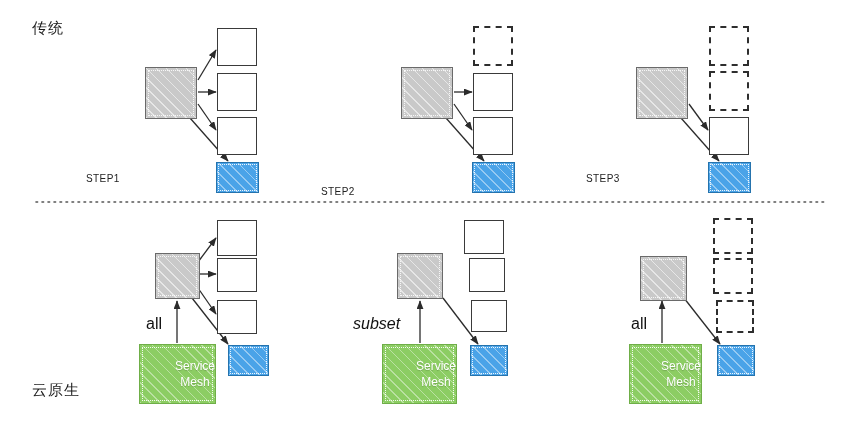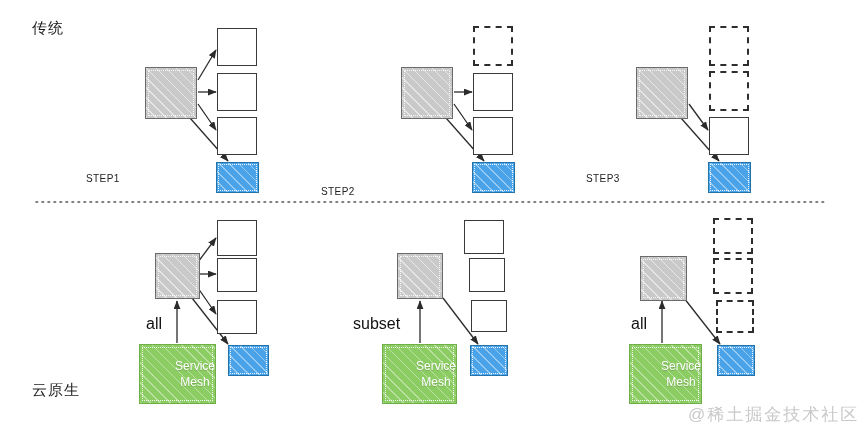--- a/index.html
+++ b/index.html
@@ -201,30 +201,29 @@
   <div class="box box-plain" style="left:464px;top:220px;width:40px;height:34px;"></div>
   <div class="box box-plain" style="left:469px;top:258px;width:36px;height:34px;"></div>
   <div class="box box-plain" style="left:471px;top:300px;width:36px;height:32px;"></div>
   <div class="box box-blue" style="left:470px;top:345px;width:38px;height:31px;"></div>
   <div class="box box-green" style="left:382px;top:344px;width:75px;height:60px;">
     <div class="mesh-text">
       <span>Service</span><br>
       <span>Mesh</span>
     </div>
   </div>
-  <div class="edge-label" style="left:353px;top:315px;">subset</div>
+  <div class="edge-label" style="left:353px;top:315px;font-style:italic;">subset</div>
 
   <div class="box box-gray" style="left:640px;top:256px;width:47px;height:45px;"></div>
   <div class="box box-dashed" style="left:713px;top:218px;width:40px;height:36px;"></div>
   <div class="box box-dashed" style="left:713px;top:258px;width:40px;height:36px;"></div>
   <div class="box box-dashed" style="left:716px;top:300px;width:38px;height:33px;"></div>
   <div class="box box-blue" style="left:717px;top:345px;width:38px;height:31px;"></div>
   <div class="box box-green" style="left:629px;top:344px;width:73px;height:60px;">
     <div class="mesh-text">
       <span>Service</span><br>
       <span>Mesh</span>
     </div>
   </div>
   <div class="edge-label" style="left:631px;top:315px;">all</div>
 
-  <div id="watermark">@稀土掘金技术社区</div>
 
 </div>
 
 </body></html>

